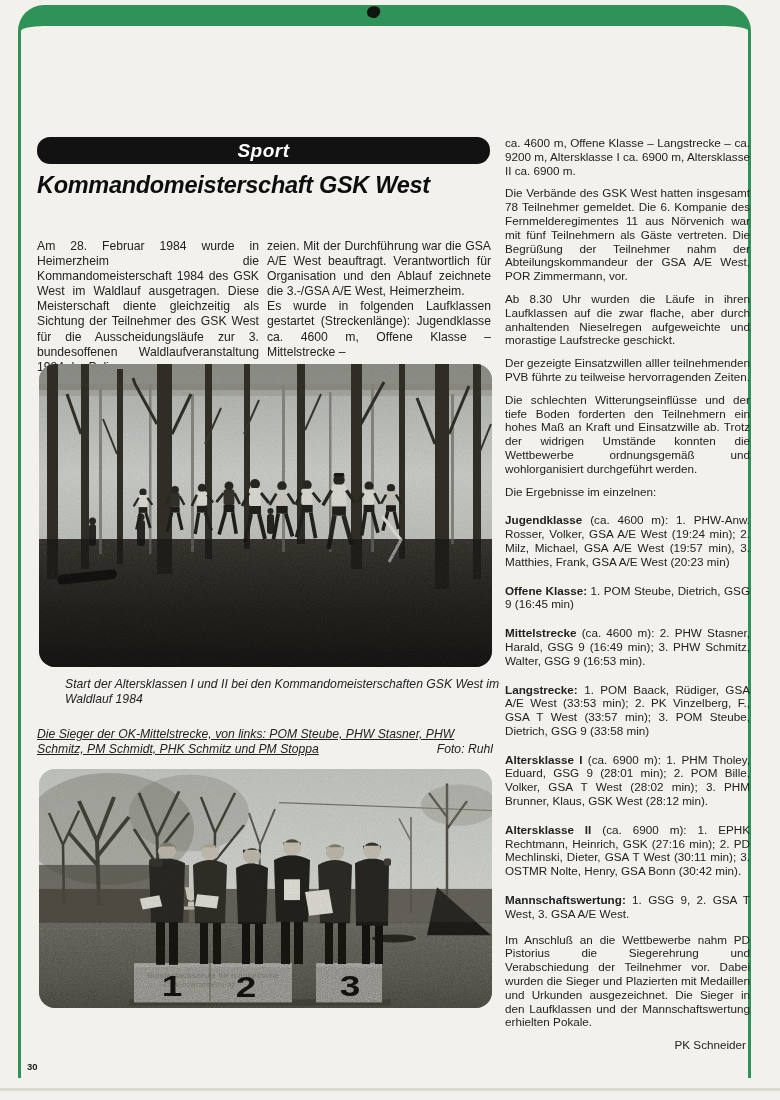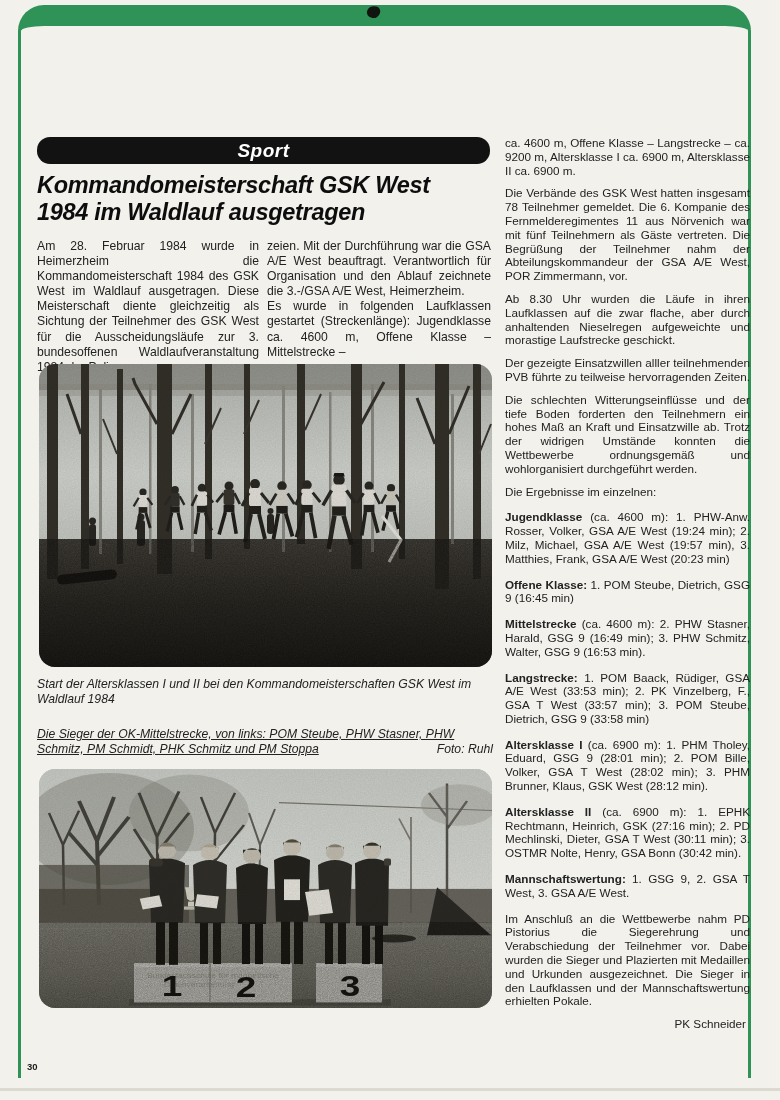--- a/index.html
+++ b/index.html
@@ -52,52 +52,51 @@
     background:#b9bcb6;
   }
   .photo-1{top:364px;height:303px;}
   .photo-2{top:769px;height:239px;}
   .photo svg{display:block;width:100%;height:100%;}
   
   .caption{
     position:absolute;left:37px;width:456px;
     font-style:italic;font-size:12.2px;line-height:15px;color:#222;
   }
-  .caption-1{top:677px;}
+  .caption-1{top:677px;margin-left:28px;}
   .caption-2{top:727px;padding-right:0;text-decoration:underline;}
   .credit{position:absolute;right:0;bottom:0;font-style:italic;}
   
   .results-col{
     position:absolute;left:505px;top:136px;width:245px;height:924px;
     font-size:11.7px;line-height:13.8px;text-align:justify;color:#222;
     overflow:hidden;
   }
   .results-col p{margin:0 0 9px 0;}
-  .results-col p.res{margin:0 0 12px 0;}
+  .results-col p.res{margin:15px 0 12px 0;}
   .results-col p.intro{margin:6px 0 12px 0;}
   .results-col .byline{text-align:right;margin:2px 4px 0 0;}
   
   .page-number{
     position:absolute;left:27px;top:1061px;font-size:9.5px;font-weight:bold;color:#1c1c1c;
   }
 </style>
 </head>
 <body>
 
 <div class="frame"></div>
 <div class="ink-spot"></div>
 <div class="page-edge"></div>
 
 <div class="section-banner">
   <span>Sport</span>
 </div>
 
 <div class="headline">
   <div>Kommandomeisterschaft GSK West</div>
-  <div>1984 im Waldlauf ausgetragen</div>
 </div>
 
 <div class="col col-1">
   <p>Am 28. Februar 1984 wurde in Heimerzheim die Kommandomeisterschaft 1984 des GSK West im Waldlauf ausgetragen. Diese Meisterschaft diente gleichzeitig als Sichtung der Teilnehmer des GSK West für die Ausscheidungsläufe zur 3. bundesoffenen Waldlaufveranstaltung 1984 der Poli-</p>
 </div>
 <div class="col col-2">
   <p>zeien. Mit der Durchführung war die GSA A/E West beauftragt. Verantwortlich für Organisation und den Ablauf zeichnete die 3.-/GSA A/E West, Heimerzheim.</p>
   <p>Es wurde in folgenden Laufklassen gestartet (Streckenlänge): Jugendklasse ca. 4600 m, Offene Klasse – Mittelstrecke –</p>
 </div>
 

